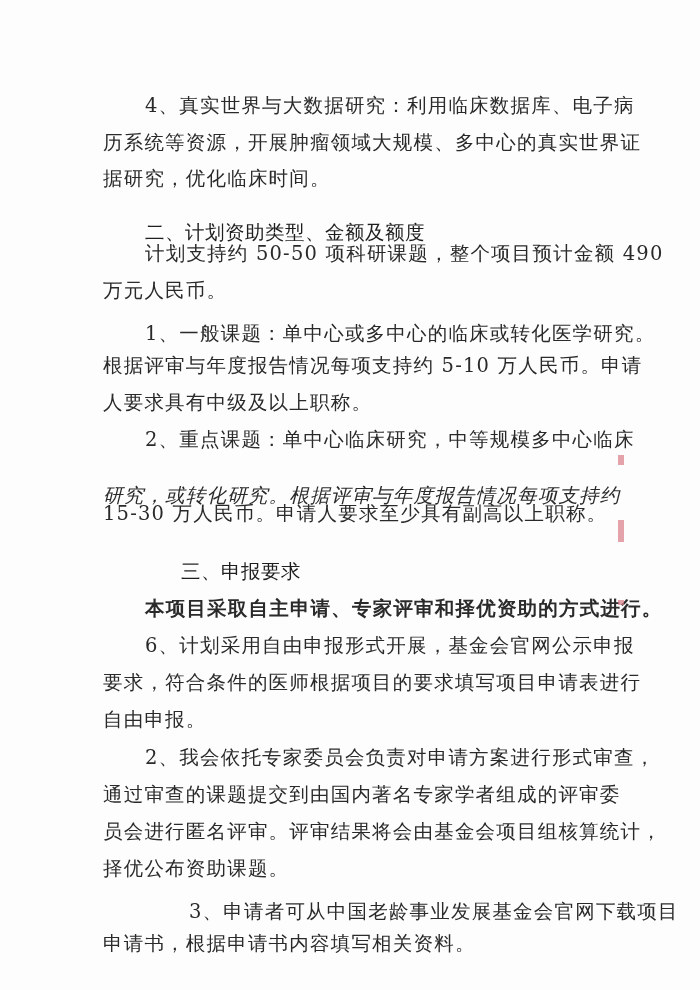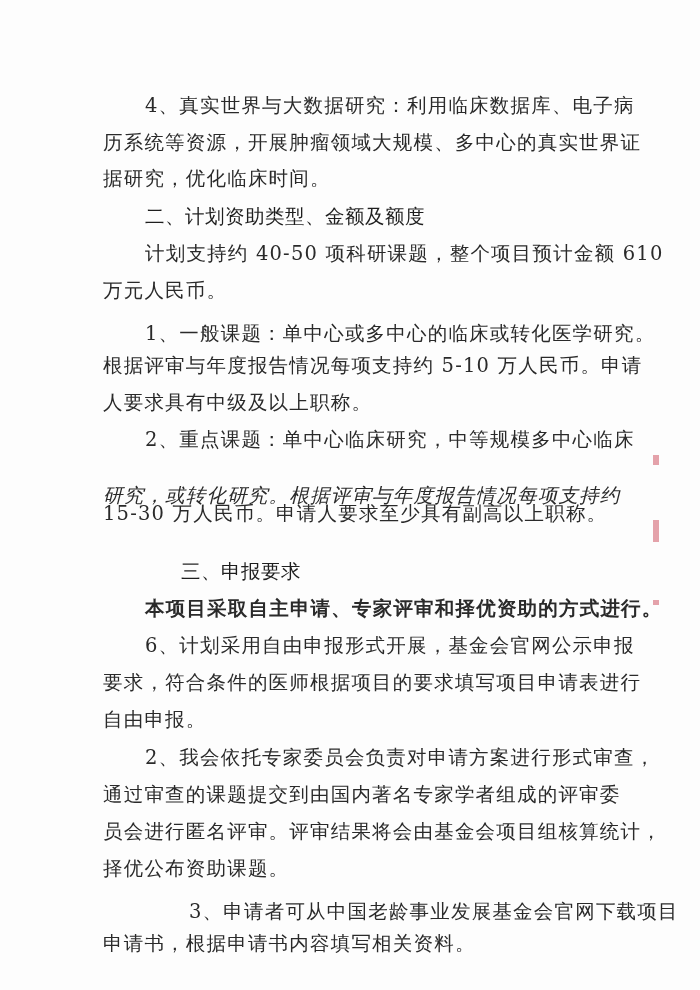--- a/index.html
+++ b/index.html
@@ -6,21 +6,21 @@
     body {
       width: 700px; height: 990px;
       background: #fdfdfd;
       position: relative;
       overflow: hidden;
       font-family: "DejaVu Serif", "Liberation Serif", serif;
       color: #2a2a2a;
     }
     .page {
       position: absolute;
-      left: 0; top: 0; width: 628px; height: 990px; padding-left: 35px;
+      left: 0; top: 0; width: 628px; height: 990px;
     }
     .line {
       position: absolute;
       left: 103px;
       font-size: 19.5px;
       line-height: 28px;
       white-space: nowrap;
       letter-spacing: 1.2px;
     }
     .indent { left: 145px; }
@@ -39,22 +39,22 @@
     }
   </style>
 </head>
 <body>
 
 <div class="page">
   <div id="lines">
       <div class="line indent" style="top: 92px;">4、真实世界与大数据研究：利用临床数据库、电子病</div>
       <div class="line" style="top: 129px;">历系统等资源，开展肿瘤领域大规模、多中心的真实世界证</div>
       <div class="line" style="top: 165px;">据研究，优化临床时间。</div>
-      <div class="line indent heading" style="top: 203px;">二、计划资助类型、金额及额度</div>
-      <div class="line indent" style="top: 240px;">计划支持约 40-50 项科研课题，整个项目预计金额 610</div>
+      <div class="line indent heading" style="top: 219px;">二、计划资助类型、金额及额度</div>
+      <div class="line indent" style="top: 240px;">计划支持约 50-50 项科研课题，整个项目预计金额 490</div>
       <div class="line" style="top: 277px;">万元人民币。</div>
       <div class="line indent" style="top: 320px;">1、一般课题：单中心或多中心的临床或转化医学研究。</div>
       <div class="line" style="top: 352px;">根据评审与年度报告情况每项支持约 5-10 万人民币。申请</div>
       <div class="line" style="top: 389px;">人要求具有中级及以上职称。</div>
       <div class="line indent" style="top: 426px;">2、重点课题：单中心临床研究，中等规模多中心临床</div>
       <div class="line" style="top: 482px; font-style: italic;">研究，或转化研究。根据评审与年度报告情况每项支持约</div>
       <div class="line" style="top: 500px;">15-30 万人民币。申请人要求至少具有副高以上职称。</div>
       <div class="line indent heading" style="top: 558px; margin-left: 36px;">三、申报要求</div>
       <div class="line indent" style="top: 595px; font-weight: bold;">本项目采取自主申请、专家评审和择优资助的方式进行。</div>
       <div class="line indent" style="top: 632px;">6、计划采用自由申报形式开展，基金会官网公示申报</div>

